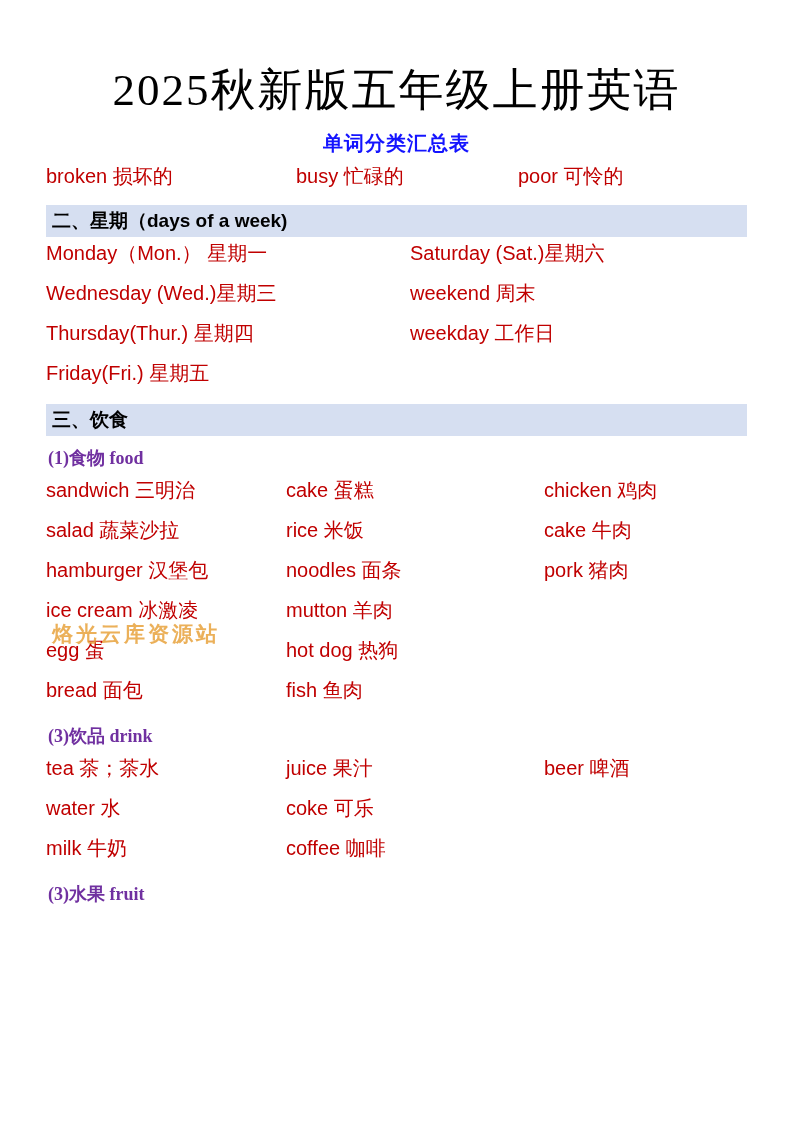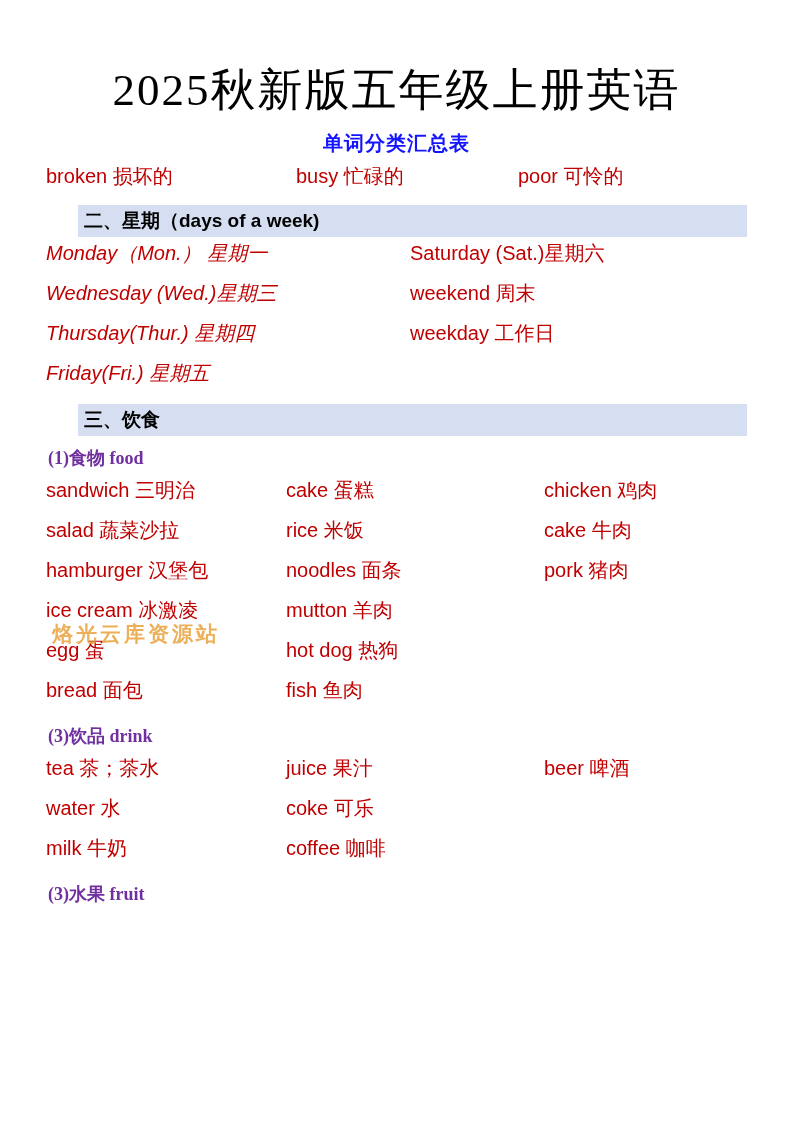--- a/index.html
+++ b/index.html
@@ -65,42 +65,41 @@
     font-family: "Liberation Sans", sans-serif;
   }
   .cell .cn {
     color: #c00000;
     font-family: "Liberation Sans", sans-serif;
   }
   .col-3 > .cell:nth-child(1) { width: 240px; }
   .col-3 > .cell:nth-child(2) { width: 258px; }
   .col-3 > .cell:nth-child(3) { width: auto; }
 
-  .col-2 > .cell:nth-child(1) { width: 364px; font-style: italic; }
+  .col-2 > .cell:nth-child(1) { width: 364px; }
   .col-2 > .cell:nth-child(2) { width: auto; }
 
   
   .row-intro {
     height: 38px;
     padding-top: 6px;
   }
   .row-intro > .cell:nth-child(1) { width: 250px; }
   .row-intro > .cell:nth-child(2) { width: 222px; }
 
   
   .section-bar {
     background: #d6dff1;
     height: 32px;
     display: flex;
     align-items: center;
     padding-left: 6px;
     box-sizing: border-box;
     margin-top: 4px;
     margin-bottom: 3px;
-    margin-left: 32px;
   }
   .section-bar .sec-text {
     font-family: "Liberation Sans", sans-serif;
     font-size: 19px;
     font-weight: 700;
     color: #000000;
     white-space: nowrap;
   }
 
   

